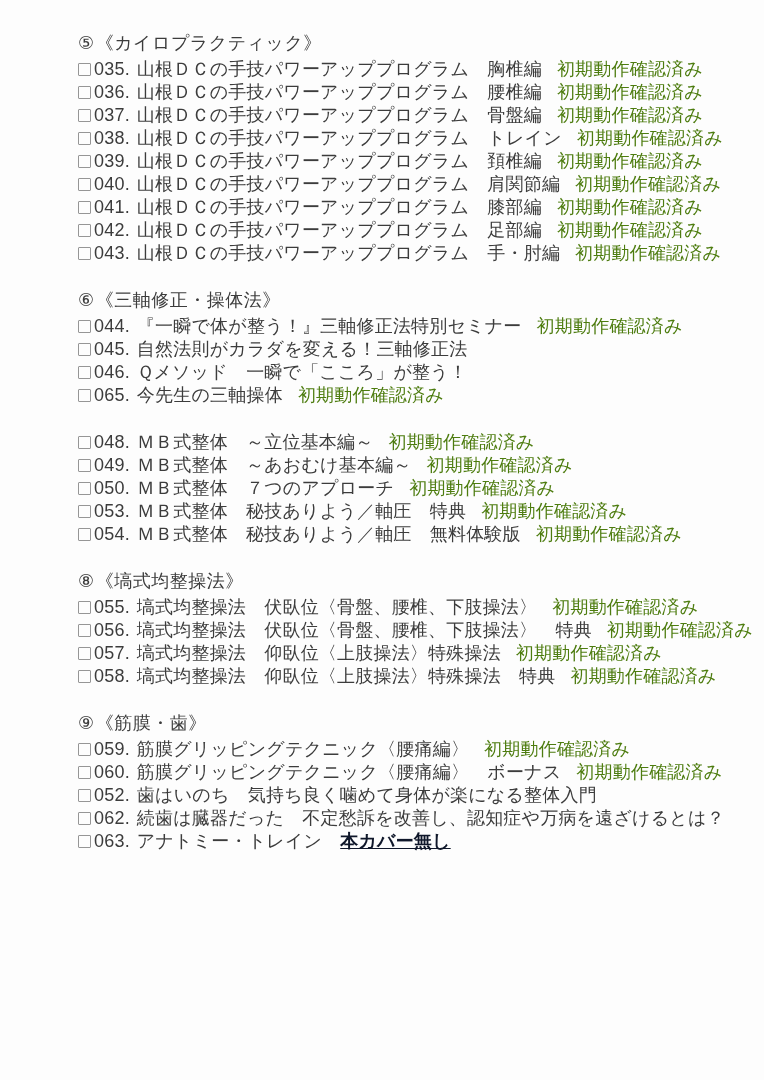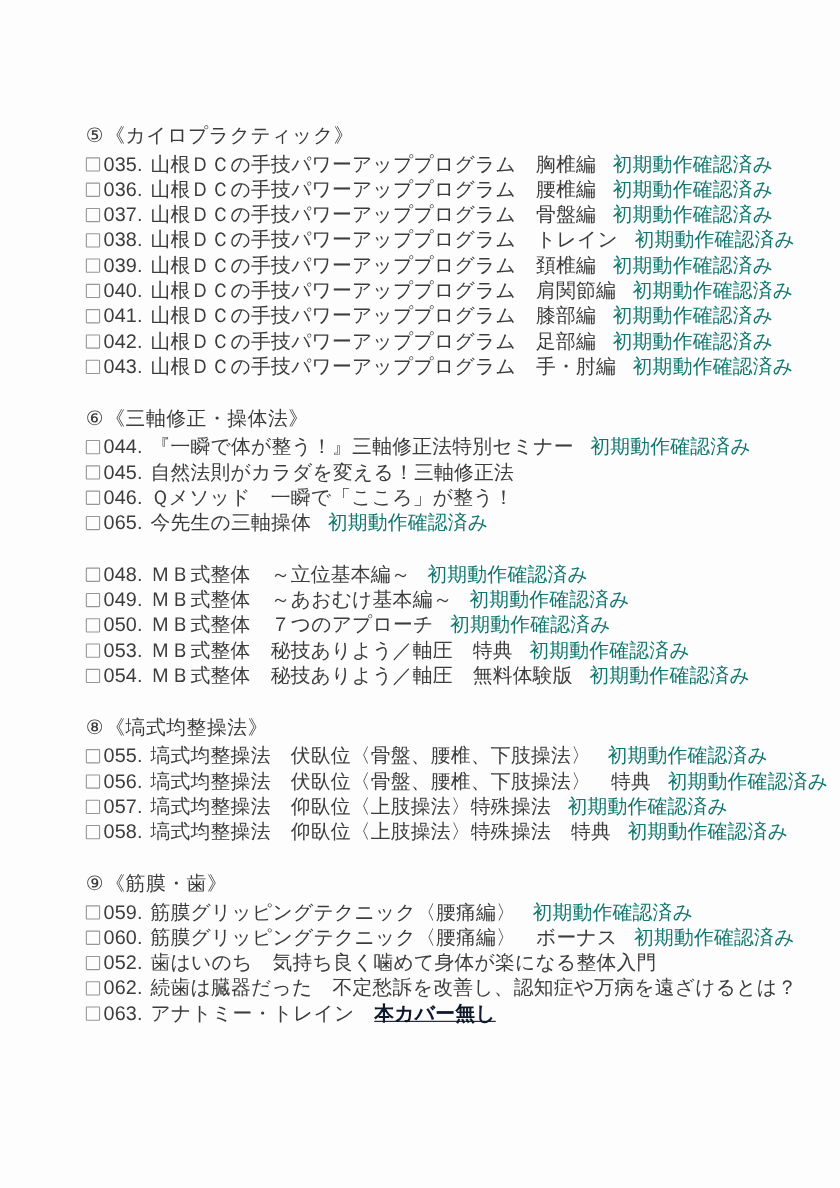--- a/index.html
+++ b/index.html
@@ -6,21 +6,21 @@
     margin: 0;
     padding: 0;
     background: #ffffff;
   }
   .page {
     position: relative;
     width: 764px;
     height: 1080px;
     background: #fdfdfd;
     box-sizing: border-box;
-    padding: 112px 18px 0 78px;
+    padding: 32px 18px 0 78px;
     font-family: "Liberation Sans", "DejaVu Sans", sans-serif;
     color: #3c3c3c;
     overflow: hidden;
   }
   .section {
     margin-bottom: 24px;
   }
   .section-header {
     font-size: 18px;
     line-height: 23px;
@@ -45,21 +45,21 @@
     border-radius: 1px;
     box-sizing: border-box;
     margin-right: 3px;
     vertical-align: -1px;
     background: transparent;
   }
   .num {
     margin-right: 7px;
   }
   .status {
-    color: #0f766e;
+    color: #4d7c0f;
     margin-left: 15px;
   }
   .alert {
     color: #0f172a;
     font-weight: bold;
     text-decoration: underline;
     margin-left: 18px;
   }
 </style>
 </head>

